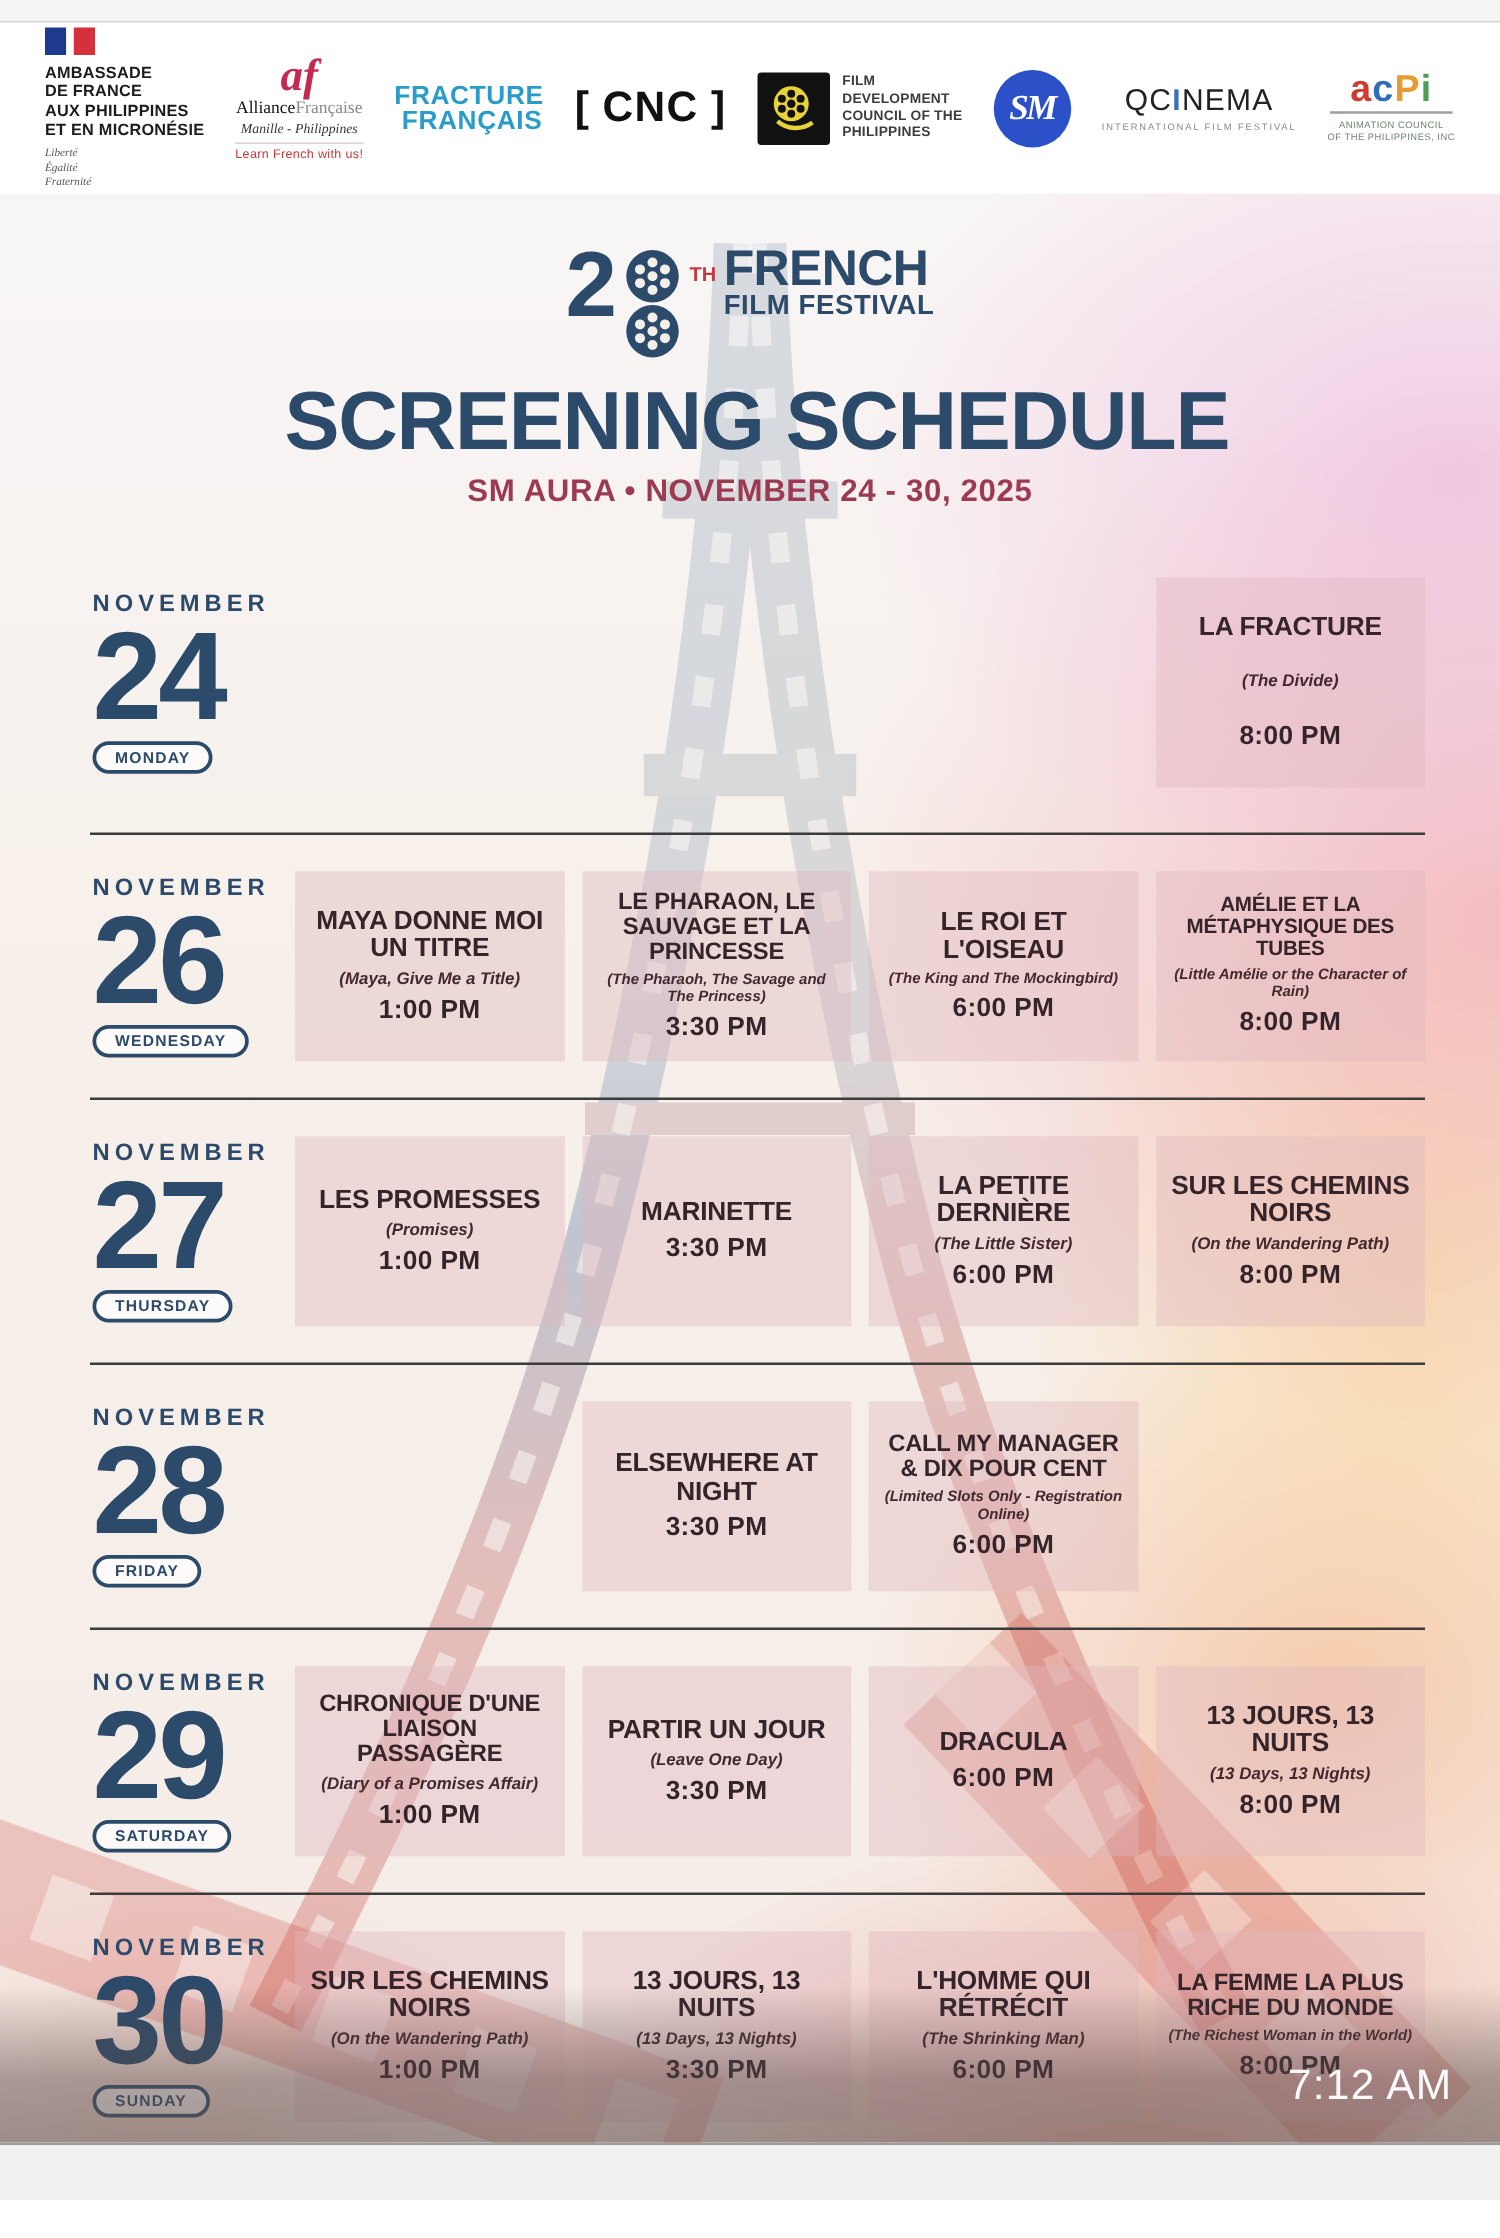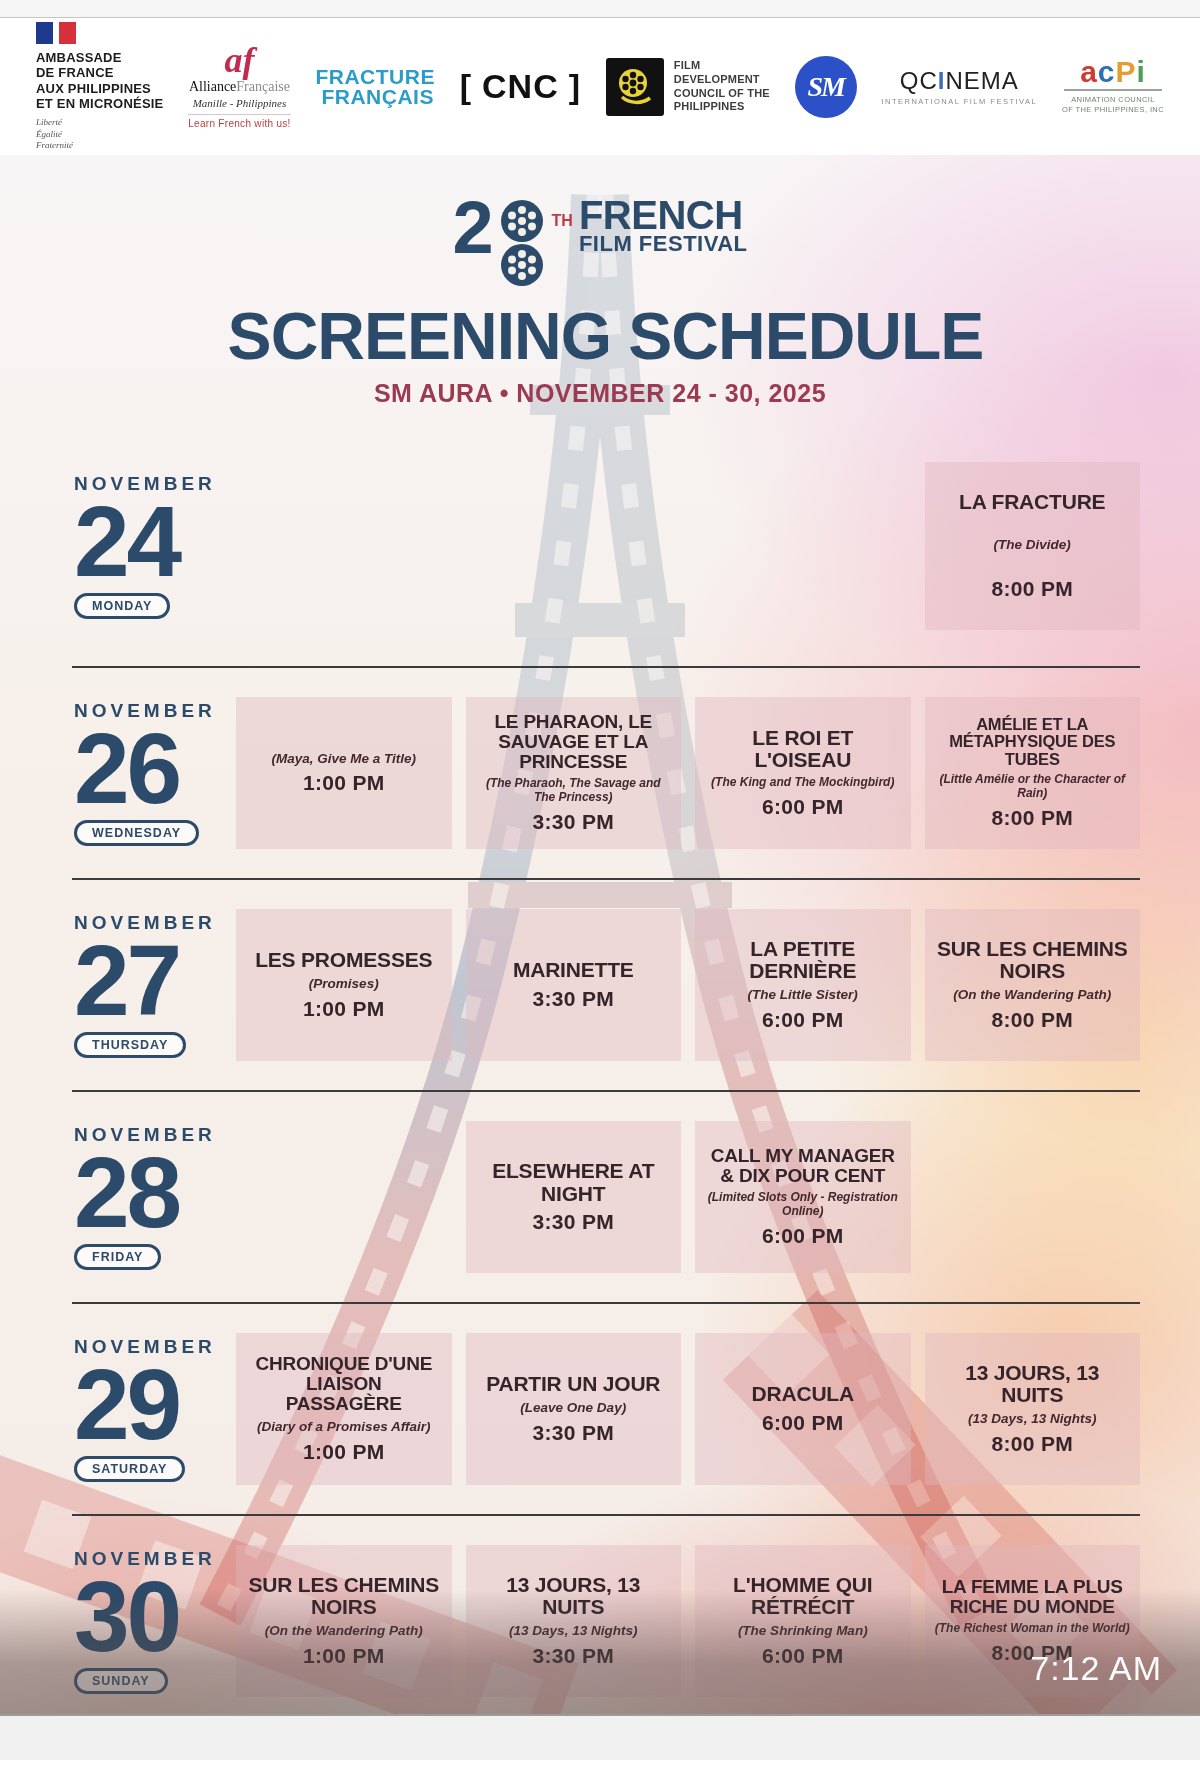--- a/index.html
+++ b/index.html
@@ -305,20 +305,21 @@
           </div>
         </section>
 
         <section class="day-row">
           <div class="date-block">
             <span class="month">NOVEMBER</span>
             <span class="day-num">26</span>
             <span class="weekday-pill">WEDNESDAY</span>
           </div>
           <div class="film-card pos1">
+            <span class="film-title">MAYA DONNE MOI UN TITRE</span>
             <span class="film-sub">(Maya, Give Me a Title)</span>
             <span class="film-time">1:00 PM</span>
           </div>
           <div class="film-card pos2">
             <span class="film-title t-md">LE PHARAON, LE SAUVAGE ET LA PRINCESSE</span>
             <span class="film-sub s-sm">(The Pharaoh, The Savage and The Princess)</span>
             <span class="film-time">3:30 PM</span>
           </div>
           <div class="film-card pos3">
             <span class="film-title">LE ROI ET L'OISEAU</span>

